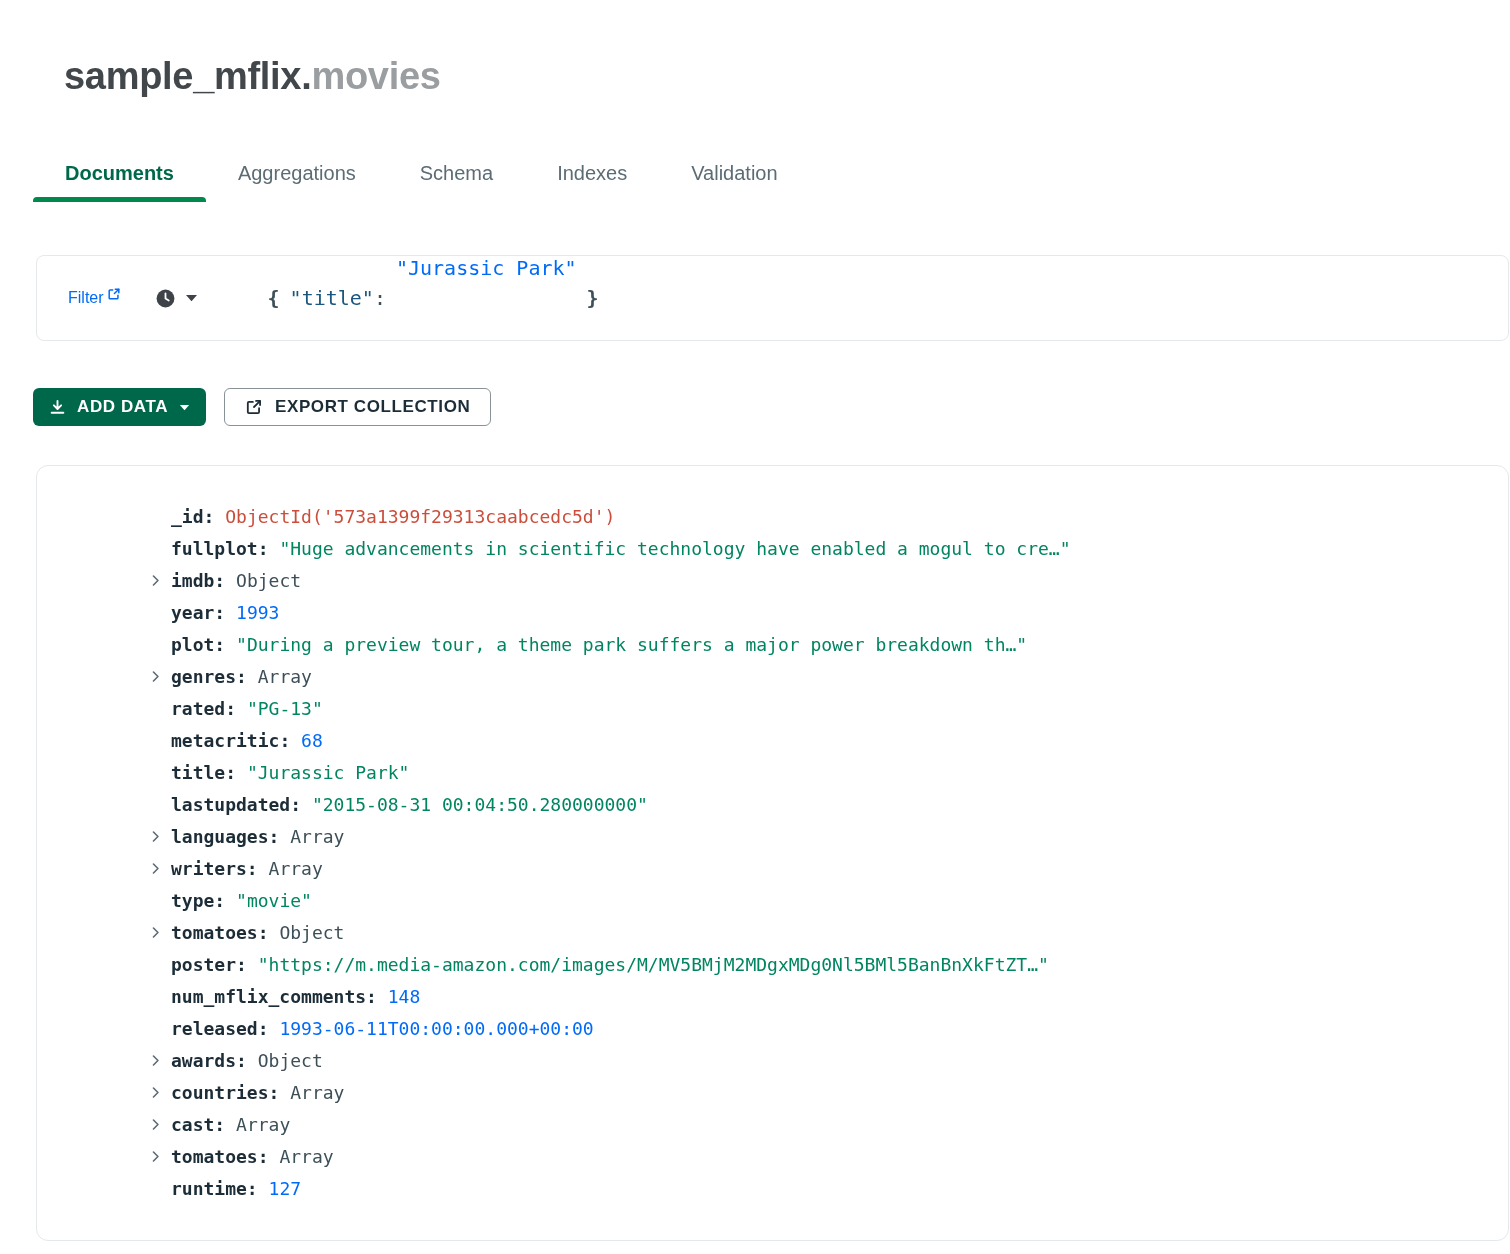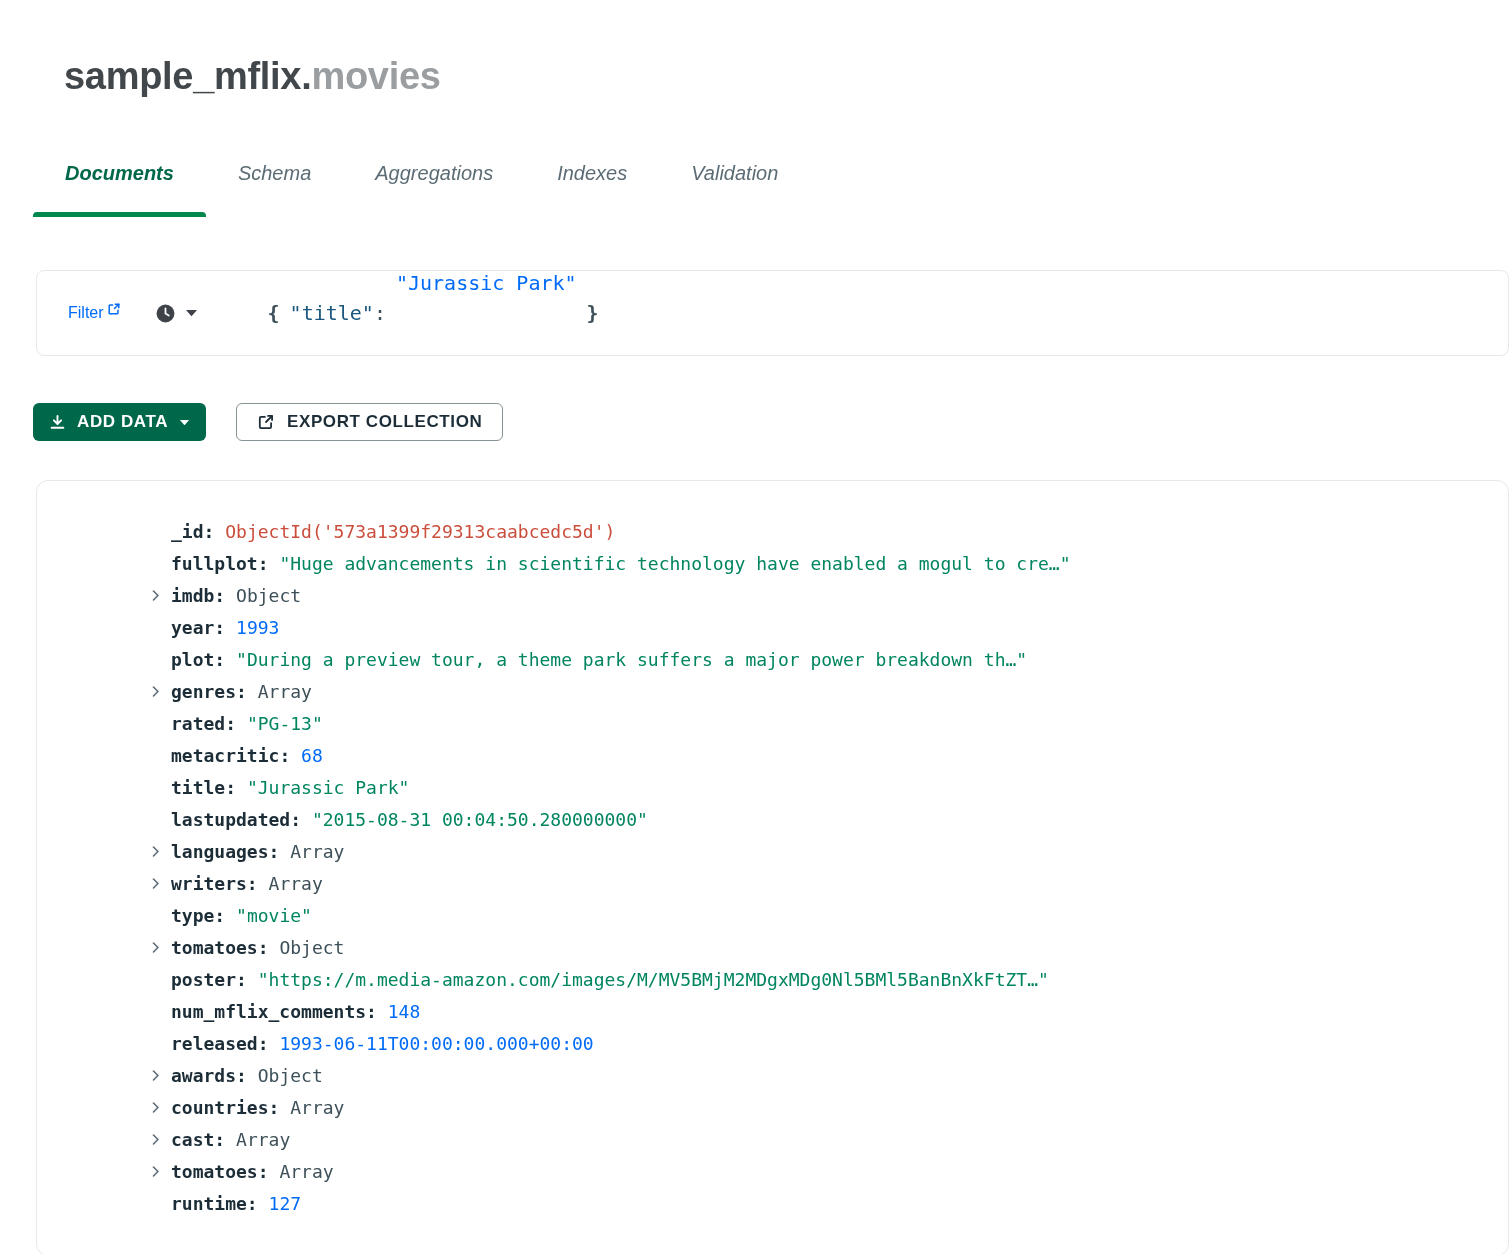--- a/index.html
+++ b/index.html
@@ -10,39 +10,39 @@
     color:var(--field-name-dark,#1C2D38);
   }
 
   
   .ns-title { margin:55px 0 0 33px; font-size:38px; font-weight:700; letter-spacing:-0.3px; }
   .ns-primary { color:#42474B;margin-left:31px; }
   .ns-secondary { color:#9A9EA1;text-align:center; }
 
   
   .tab-bar { display:flex; margin:48px 0 0 33px; }
-  .tab { padding:16px 32px 32px; font-size:20px; font-weight:500; color:var(--muted-gray,#5C6C75); position:relative; cursor:pointer; white-space:nowrap;font-style:italic; }
+  .tab { padding:16px 32px 17px; font-size:20px; font-weight:500; color:var(--muted-gray,#5C6C75); position:relative; cursor:pointer; white-space:nowrap; }
   .tab.active { color:var(--tab-active-green,#00684A); font-weight:700; }
   .tab.active::after { content:""; position:absolute; left:0; right:0; bottom:0; height:5px; border-radius:4px 4px 0 0; background:var(--tab-underline-green,#00884D); }
 
   
   .filter-bar { margin:53px 0 0 36px; width:1473px; height:86px; border:1px solid var(--border-gray,#E5E9EB); border-radius:8px; display:flex; align-items:center; padding-left:31px; background:#fff; }
   .filter-link { display:inline-flex; align-items:flex-start; gap:3px; color:var(--link-blue,#016BF8); font-size:16px; font-weight:500; text-decoration:none; cursor:pointer; }
   .filter-link svg { margin-top:-2px; }
   .history-btn { margin-left:30px; display:inline-flex; align-items:center; gap:9px; background:none; border:none; cursor:pointer; padding:4px; }
   .query-input { margin-left:66px; display:flex; align-items:baseline; gap:10px; font-family:"DejaVu Sans Mono","Liberation Mono",monospace; font-size:20px; cursor:text; flex:1; height:100%; }
   .q-pair { display:inline-flex; }
   .q-brace { color:#3D4F58; font-weight:700; }
   .q-key { color:var(--query-key-blue,#1A567E); }
   .q-colon { color:#3D4F58; }
   .q-value { color:var(--link-blue,#016BF8); }
   .query-input, .q-brace, .q-pair { align-self:center; }
 
   
-  .actions-row { margin:47px 0 0 33px; display:flex; gap:30px; }
+  .actions-row { margin:47px 0 0 33px; display:flex; gap:18px; }
   .btn-add { display:inline-flex; align-items:center; gap:11px; height:38px; padding:0 16px; background:var(--accent-green,#00684A); color:#fff; border:none; border-radius:6px; font-family:inherit; font-size:17px; font-weight:700; letter-spacing:0.6px; cursor:pointer; }
   .btn-export { display:inline-flex; align-items:center; gap:12px; height:38px; padding:14px 20px; background:#fff; color:#1C2D38; border:1px solid #889397; border-radius:6px; font-family:inherit; font-size:17px; font-weight:700; letter-spacing:0.6px; cursor:pointer; }
 
   
   .doc-card { margin:39px 0 0 36px; width:1473px; height:776px; border:1px solid var(--border-gray,#E5E9EB); border-radius:12px; padding:34px 20px 0 112px; overflow:hidden; background:#fff; }
   .doc-row { height:32px; display:flex; align-items:center; font-family:"DejaVu Sans Mono","Liberation Mono",monospace; font-size:18px; white-space:pre; }
   .chev { width:22px; display:inline-flex; align-items:center; }
   .fname { font-weight:700; color:var(--field-name-dark,#1C2D38); }
   .fcolon { font-weight:700; color:var(--field-name-dark,#1C2D38); }
   .v-objectid { color:var(--objectid-red,#CB4E3C); }
@@ -52,22 +52,22 @@
 </style>
 </head>
 <body>
 
 <div class="page">
 
   <h1 class="ns-title"><span class="ns-primary">sample_mflix.</span><span class="ns-secondary">movies</span></h1>
 
   <nav class="tab-bar">
       <div class="tab active">Documents</div>
+      <div class="tab">Aggregations</div>
       <div class="tab">Schema</div>
-      <div class="tab">Aggregations</div>
       <div class="tab">Indexes</div>
       <div class="tab">Validation</div>
     </nav>
 
   <div class="filter-bar">
     <a class="filter-link">
       <span>Filter</span>
       <svg width="14" height="14" viewBox="0 0 16 16" fill="none">
         <path d="M6.5 3.5H3.5a1 1 0 0 0-1 1v8a1 1 0 0 0 1 1h8a1 1 0 0 0 1-1V9.5" stroke="#016BF8" stroke-width="1.7" stroke-linecap="round"></path>
         <path d="M9.5 2.5h4v4" stroke="#016BF8" stroke-width="1.7" stroke-linecap="round" stroke-linejoin="round"></path>

